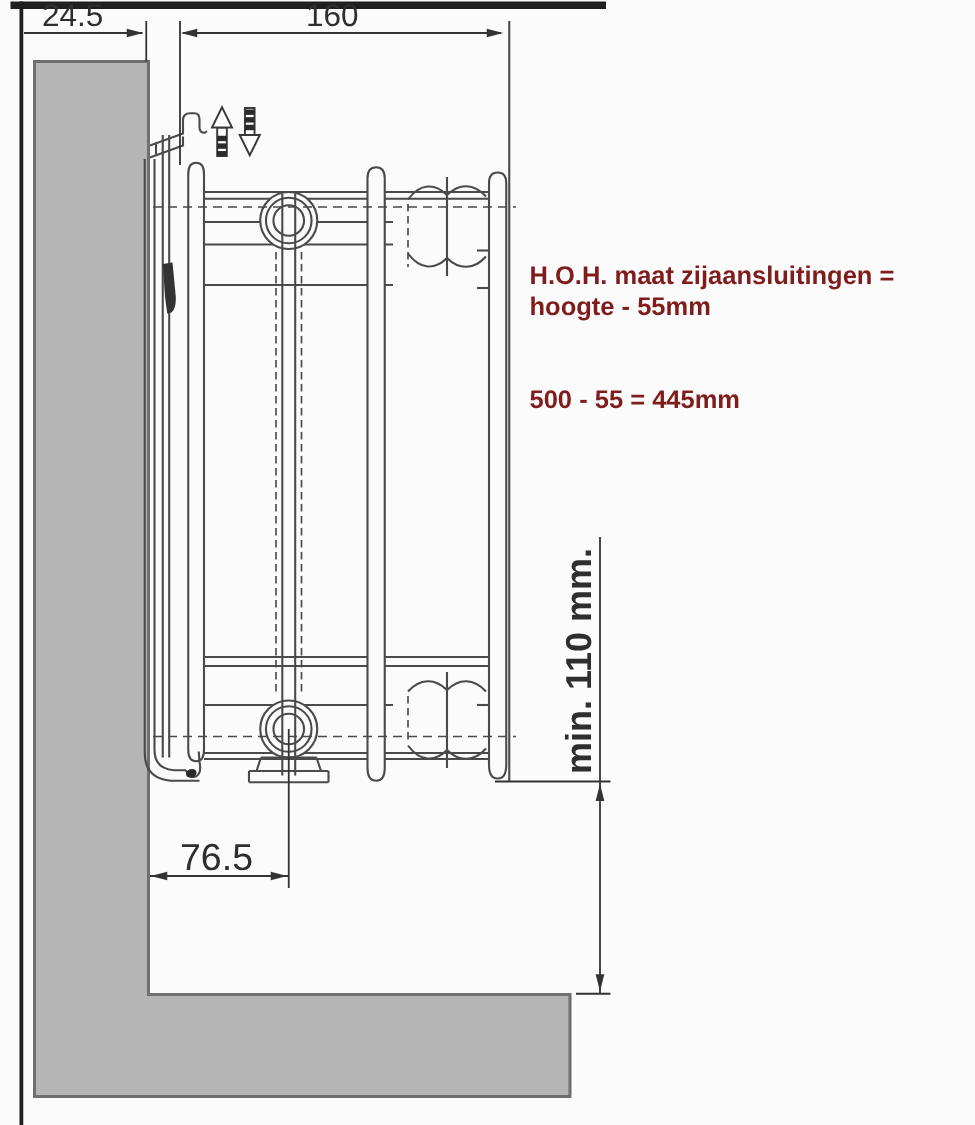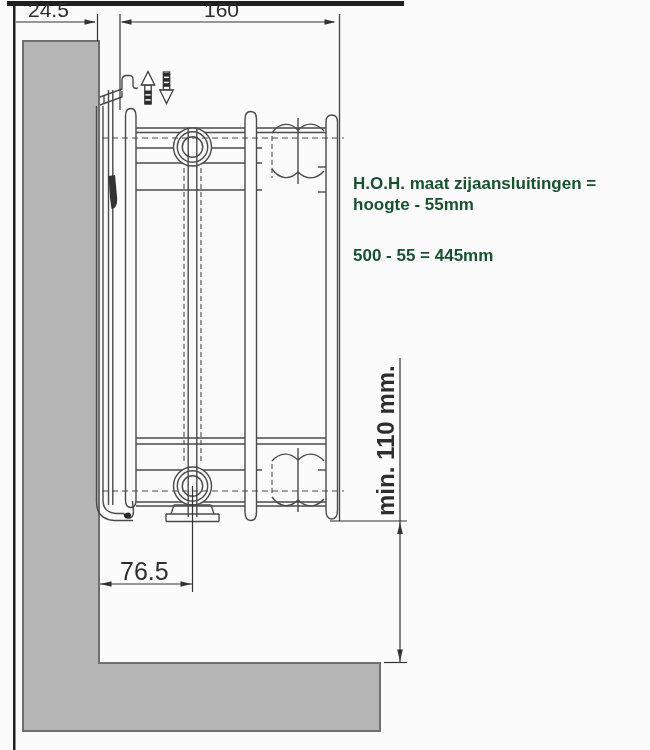--- a/index.html
+++ b/index.html
@@ -4,26 +4,26 @@
 <style>
   html,body{margin:0;padding:0;background:#ffffff;}
   .stage{
     position:relative;width:650px;height:750px;overflow:hidden;
     background:#fbfbfb;
     font-family:"Liberation Sans",sans-serif;
   }
   .stage svg{position:absolute;left:0;top:0;}
   .ann{
     position:absolute;left:353px;top:151px;width:292px;
-    color:#14532d;font-size:17px;font-weight:bold;line-height:21.5px;
+    color:#7f1d1d;font-size:17px;font-weight:bold;line-height:21.5px;
     white-space:pre-line;
   }
   .ann p{margin:0;}
   .ann p.g1{margin-top:22px;}
-  .ann p.g2{margin-top:8px;}
+  .ann p.g2{margin-top:19px;}
   .dimtxt{fill:#2e2e2e;font-family:"Liberation Sans",sans-serif;}
 </style>
 </head>
 <body>
 
 <div class="stage">
 
 <svg width="650" height="750" viewBox="0 0 650 750">
 
   <g>

